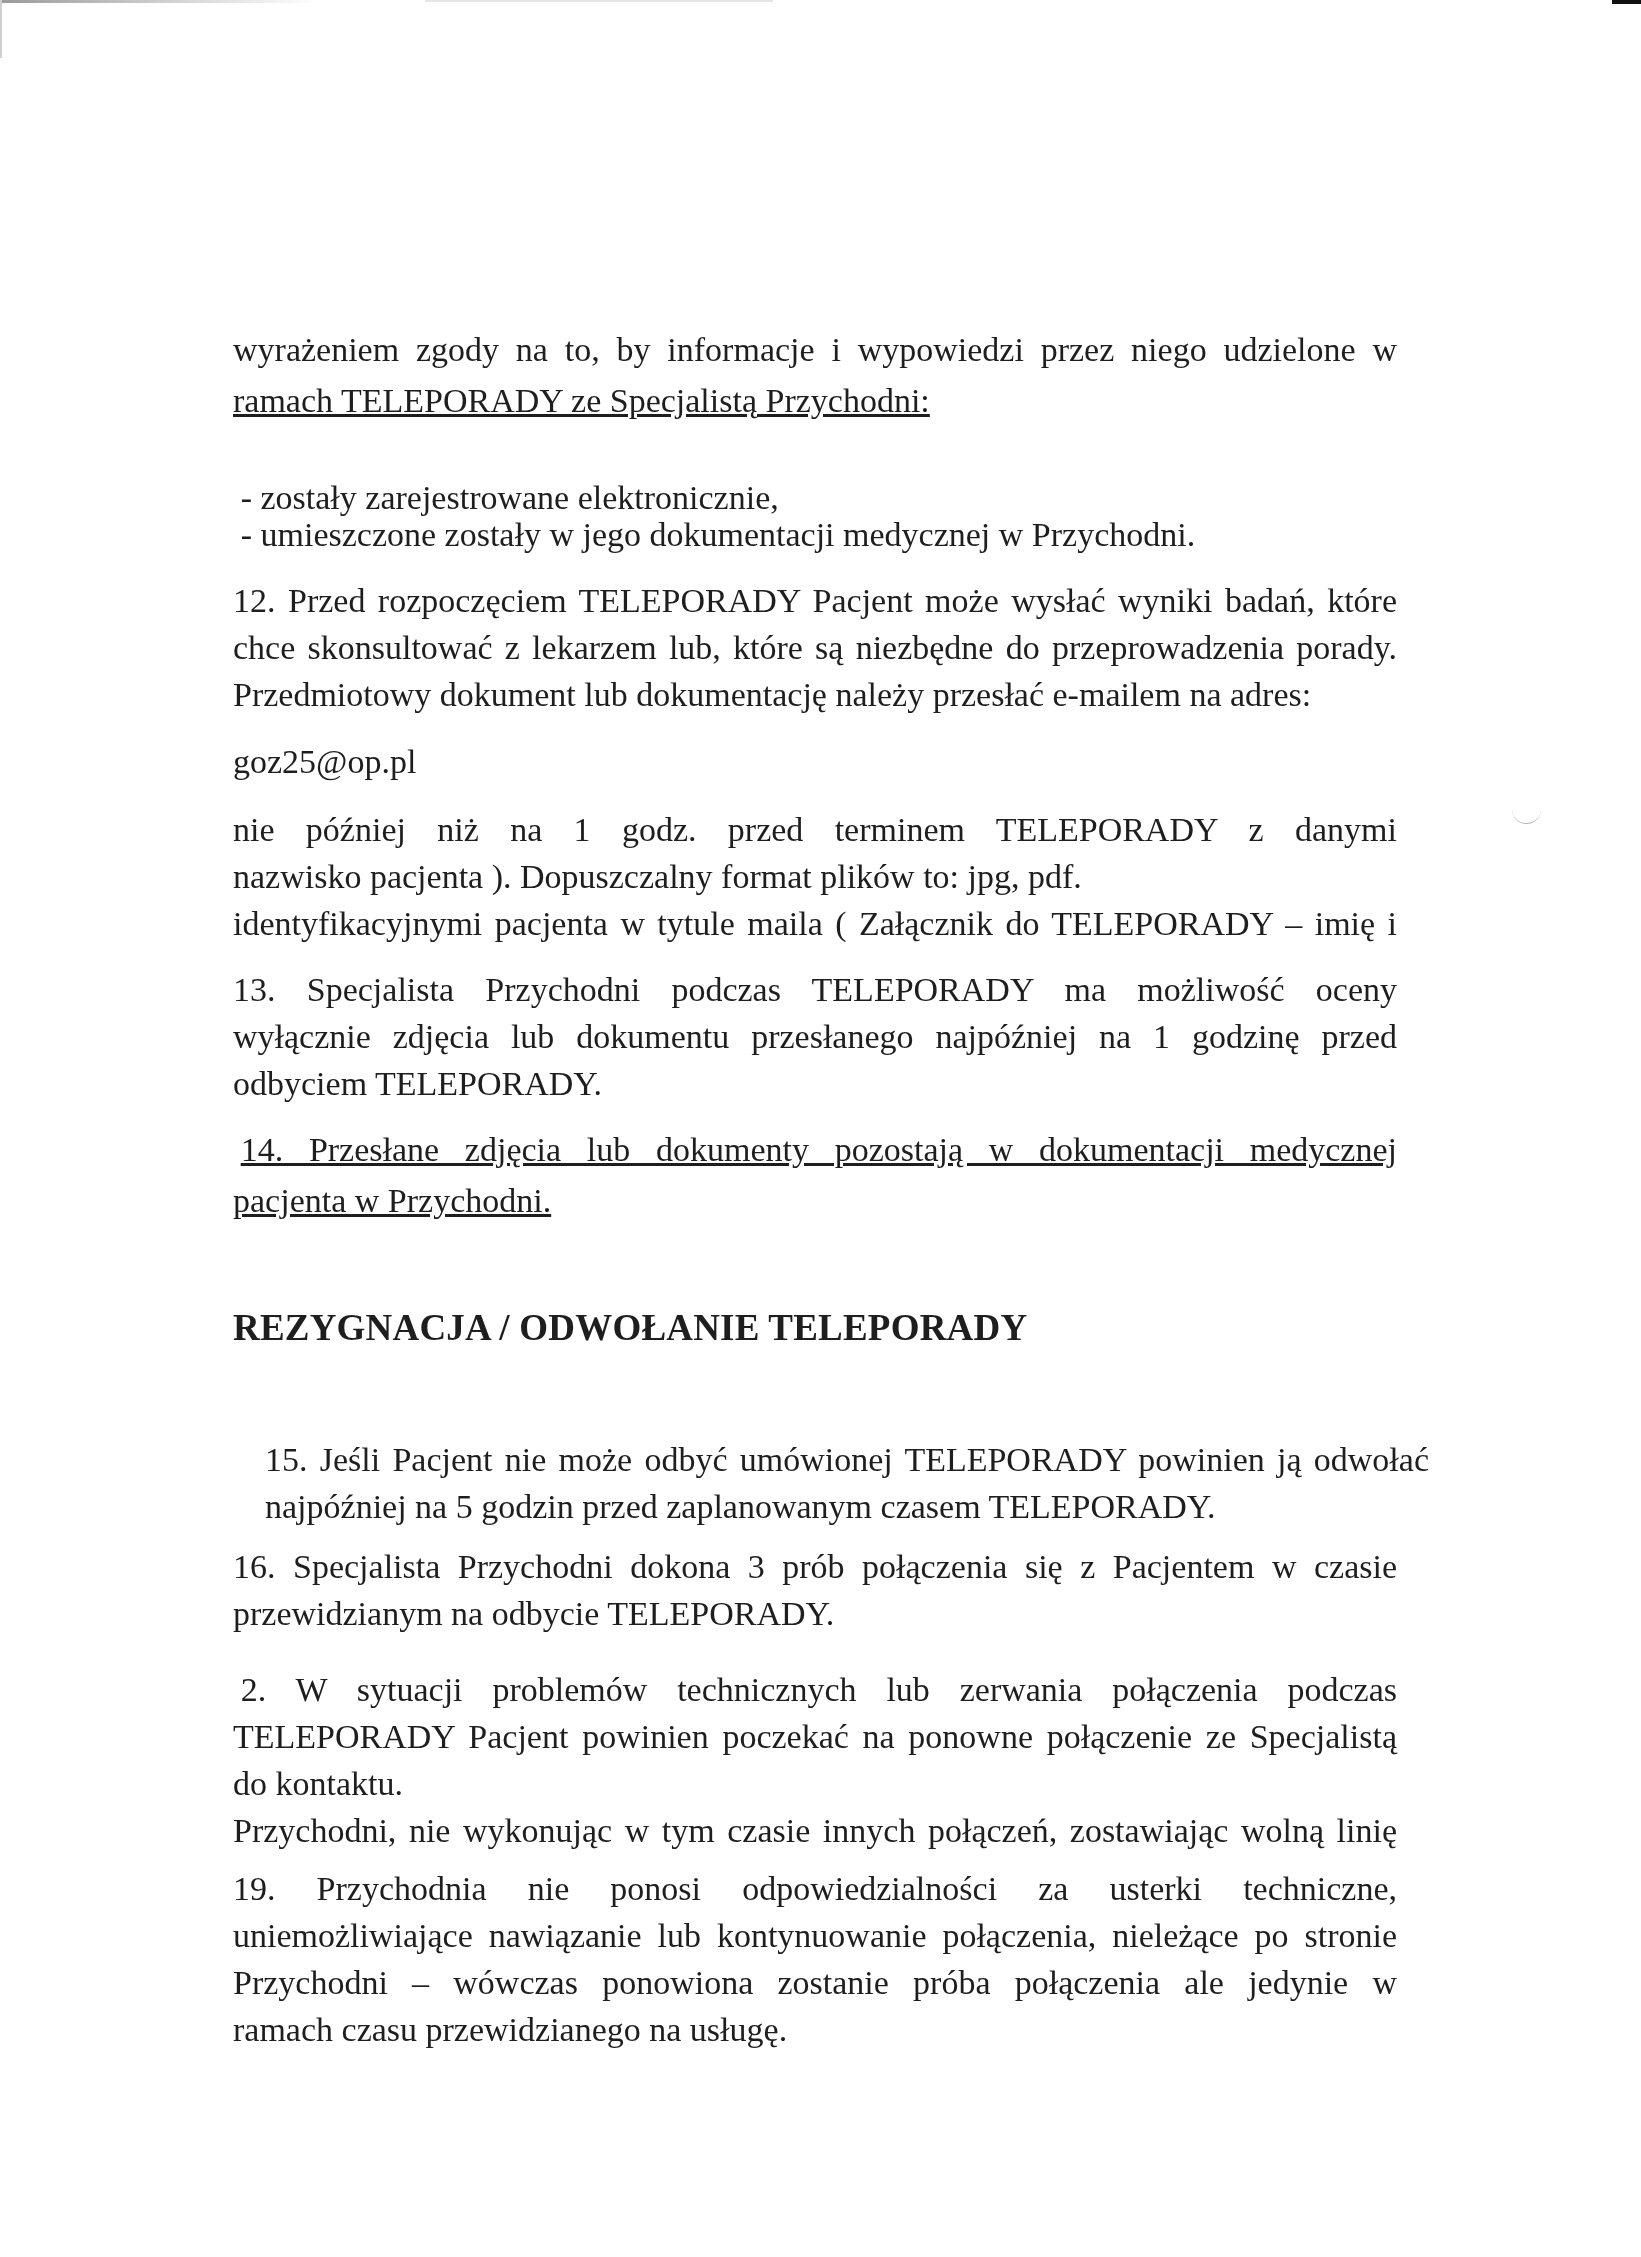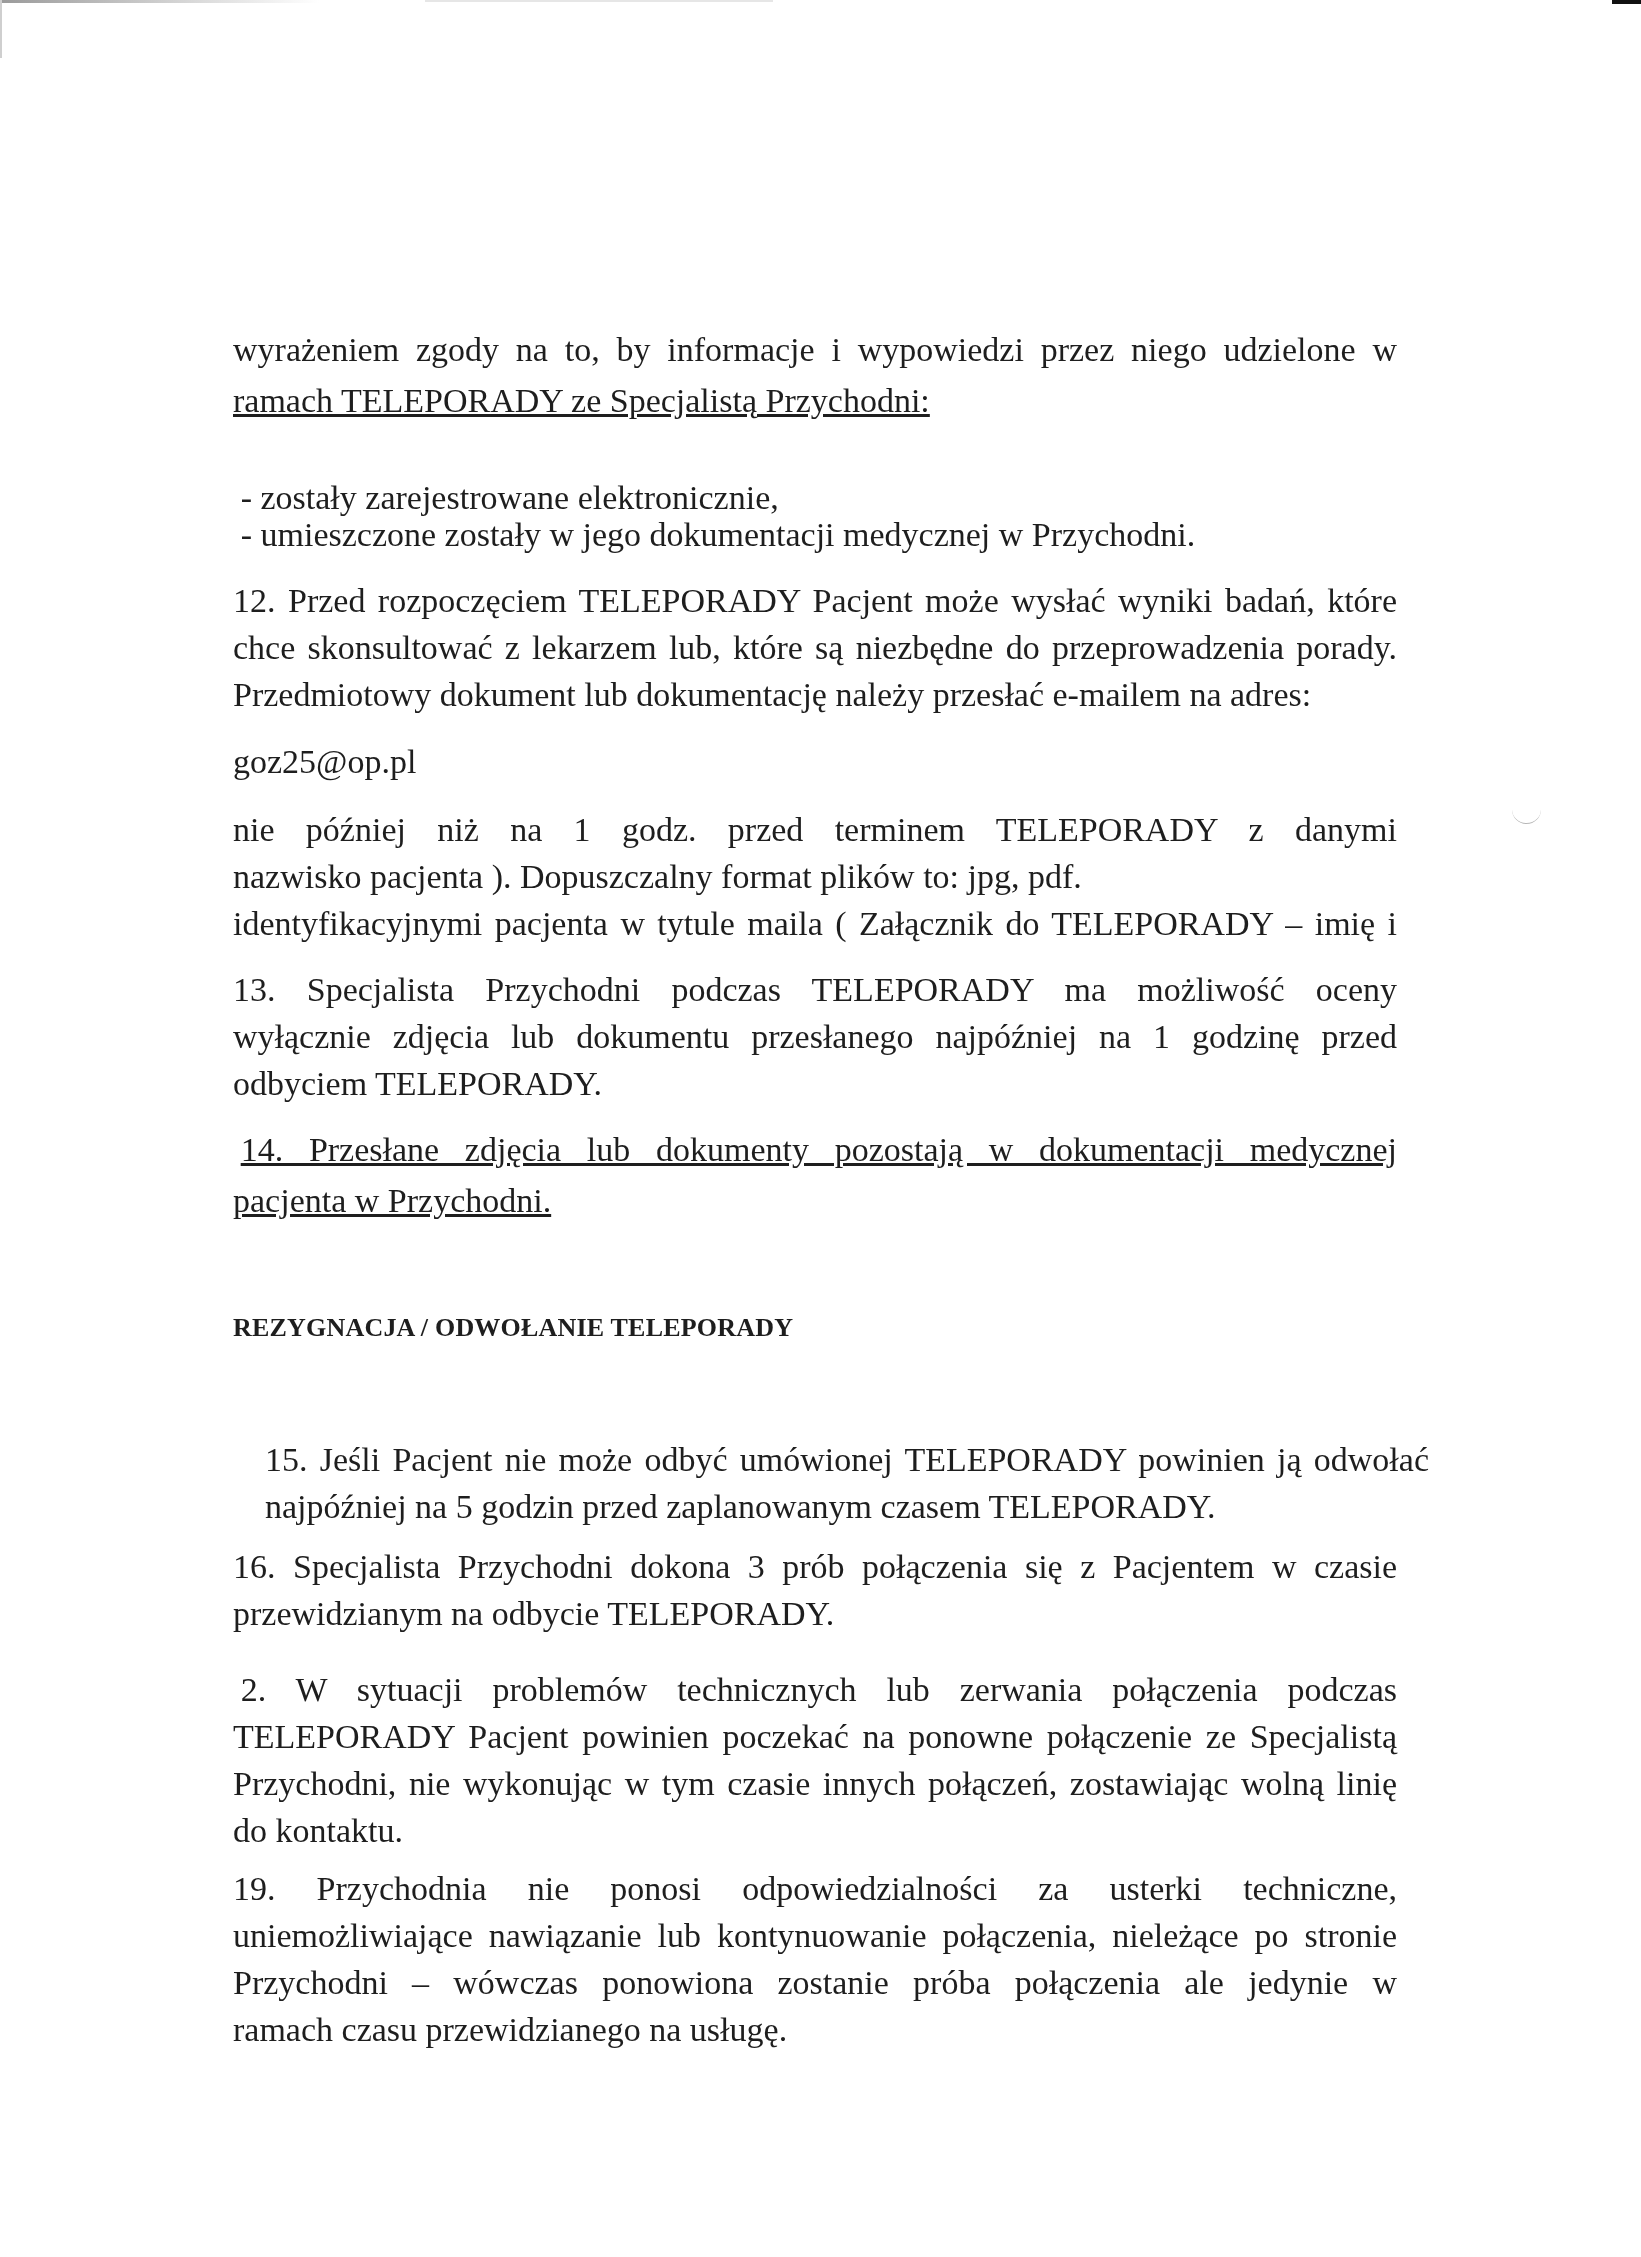--- a/index.html
+++ b/index.html
@@ -34,21 +34,21 @@
   }
   .para {
     position: absolute; left: 0; width: 1164px;
     text-align: justify; margin: 0;
   }
   .line { display: block; white-space: nowrap; }
   .just { display: block; text-align: justify; text-align-last: justify; white-space: normal; }
   .ind { padding-left: 7.7px; }
   .heading {
     position: absolute; left: 0; top: 1304px;
-    font-weight: bold; font-size: 26px; letter-spacing: 0.2px; margin: 0;
+    font-weight: bold; font-size: 37px; letter-spacing: 0.2px; margin: 0;
   }
 </style>
 </head>
 <body>
 
 <div class="scan-top-left"></div>
 <div class="scan-top-mid"></div>
 <div class="scan-left-edge"></div>
 <div class="scan-top-right"></div>
 <div class="punch-mark"></div>
@@ -100,22 +100,22 @@
   </p>
 
   <p class="para" style="top:1543px;">
     <span class="line just">16. Specjalista Przychodni dokona 3 prób połączenia się z Pacjentem w czasie</span>
     <span class="line">przewidzianym na odbycie TELEPORADY.</span>
   </p>
 
   <p class="para" style="top:1666px;">
     <span class="line just ind">2. W sytuacji problemów technicznych lub zerwania połączenia podczas</span>
     <span class="line just">TELEPORADY Pacjent powinien poczekać na ponowne połączenie ze Specjalistą</span>
+    <span class="line">do kontaktu.</span>
     <span class="line just">Przychodni, nie wykonując w tym czasie innych połączeń, zostawiając wolną linię</span>
-    <span class="line">do kontaktu.</span>
   </p>
 
   <p class="para" style="top:1865px;">
     <span class="line just">19. Przychodnia nie ponosi odpowiedzialności za usterki techniczne,</span>
     <span class="line just">uniemożliwiające nawiązanie lub kontynuowanie połączenia, nieleżące po stronie</span>
     <span class="line just">Przychodni – wówczas ponowiona zostanie próba połączenia ale jedynie w</span>
     <span class="line">ramach czasu przewidzianego na usługę.</span>
   </p>
 
 </div>

